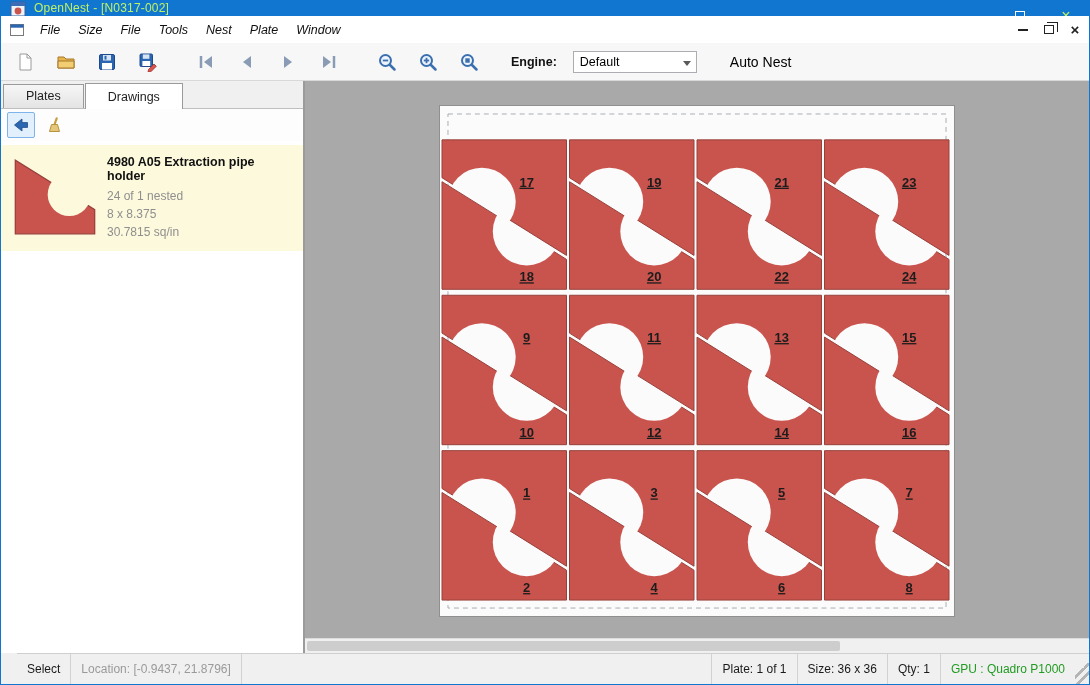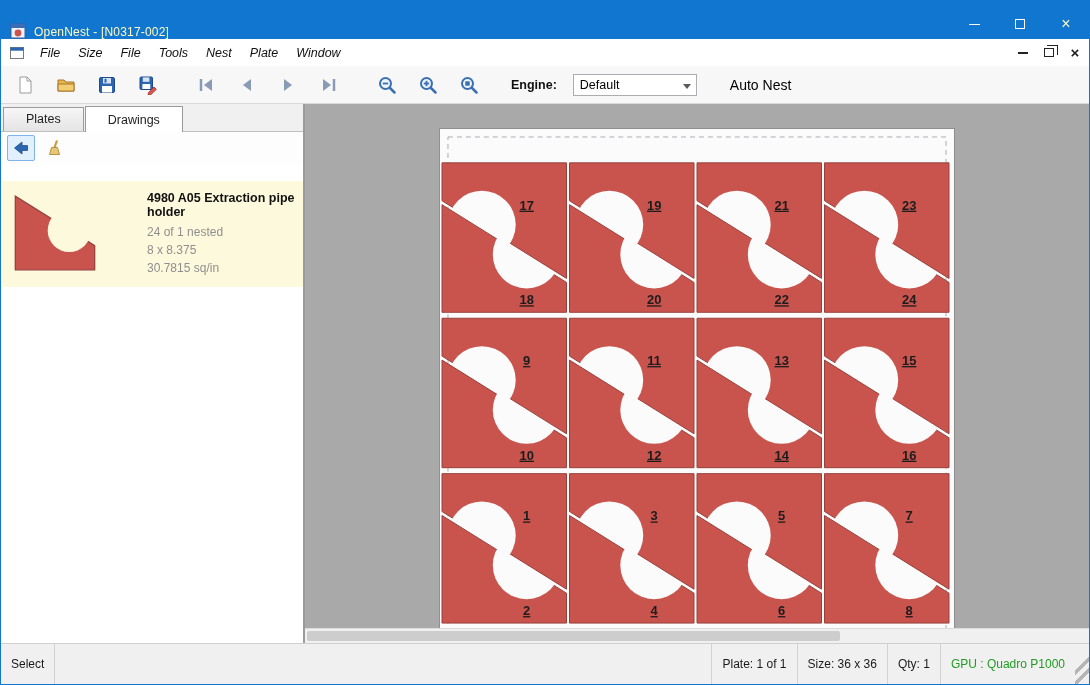--- a/index.html
+++ b/index.html
@@ -2,21 +2,21 @@
 <html><head>
 <meta charset="utf-8">
 <style>
   * { margin:0; padding:0; box-sizing:border-box; }
   html,body { background:#3c3c3c; }
   body { font-family:"Liberation Sans", sans-serif; }
   .window { width:1090px; height:685px; display:flex; flex-direction:column;
             border:1px solid #1176d0; background:#f0f0f0; overflow:hidden; }
 
   
-  .titlebar { height:38px; background:#1176d0; color:#fef9c3; display:flex; align-items:flex-end; flex:0 0 auto; }
+  .titlebar { height:15px; background:#1176d0; color:#bef264; display:flex; align-items:flex-start; flex:0 0 auto; }
   .app-icon { width:16px; height:16px; margin:0 8px 0 9px; flex:0 0 auto; }
   .title-text { font-size:12px; letter-spacing:.2px; }
   .tb-spacer { flex:1; }
   .tb-btn { width:46px; height:30px; display:flex; align-items:center; justify-content:center; cursor:default; }
   .glyph-min { width:11px; border-bottom:1px solid #fff; display:inline-block; }
   .glyph-max { width:10px; height:10px; border:1px solid #fff; display:inline-block; }
   .glyph-close { font-size:16px; line-height:1; }
 
   
   .menubar { height:27px; background:#ffffff; display:flex; align-items:center; flex:0 0 auto; font-size:12.5px; color:#111;font-style:italic; }
@@ -43,36 +43,36 @@
 
   
   .sidebar { width:304px; flex:0 0 auto; background:#fff; border-right:2px solid #9b9b9b; display:flex; flex-direction:column; }
   .tabs { height:28px; background:#f0f0f0; display:flex; align-items:flex-end; padding-left:2px; border-bottom:1px solid #bfbfbf; flex:0 0 auto; }
   .tab { font-size:12.5px; color:#222; padding:4px 22px 5px 22px; background:linear-gradient(#f6f6f6,#e4e4e4);
          border:1px solid #9a9a9a; border-bottom:none; margin-right:1px; position:relative; }
   .tab.active { background:#fff; padding-top:6px; margin-bottom:-1px; z-index:2; }
   .mini-toolbar { height:32px; display:flex; align-items:center; gap:6px; padding:0 6px; background:#fdfdfd; flex:0 0 auto; }
   .mini-btn { width:28px; height:26px; display:flex; align-items:center; justify-content:center; border:1px solid transparent; border-radius:2px; }
   .mini-btn.toggled { border-color:#7eb4ea; background:#e2effc; }
-  .drawing-item { background:#fdf9dc; display:flex; padding:8px 0 10px 8px; margin-top:17px; cursor:default;gap:40px; }
+  .drawing-item { background:#fdf9dc; display:flex; padding:8px 8px 10px 8px; margin-top:4px; cursor:default; }
   .thumb-box { width:92px; flex:0 0 auto; display:flex; align-items:center; justify-content:center; }
   .item-text { padding-left:6px; padding-top:2px; }
   .item-title { font-size:12.5px; font-weight:bold; color:#111; margin-bottom:4px; }
   .item-sub { font-size:12px; color:#8f8f8f; line-height:1.5; }
 
   
   .canvas { flex:1; background:#a9a9a9; position:relative; overflow:hidden; }
   .plate { position:absolute; top:24px; left:calc(50% - 258px); width:516px; height:512px;
            background:#fbfbfb; border:1px solid #8f8f8f; }
   .plate svg { width:100%; height:100%; display:block; }
   .hscroll { position:absolute; left:0; right:0; bottom:0; height:15px; background:#f0f0f0; border-top:1px solid #dcdcdc; }
   .hscroll-thumb { position:absolute; left:2px; top:2px; height:10px; width:68%; background:#cdcdcd; border-radius:2px; }
 
   
-  .statusbar { height:41px; background:#f0f0f0; border-top:1px solid #cfcfcf; display:flex; align-items:center; font-size:12px; color:#1a1a1a; flex:0 0 auto; }
+  .statusbar { height:31px; background:#f0f0f0; border-top:1px solid #cfcfcf; display:flex; align-items:center; font-size:12px; color:#1a1a1a; flex:0 0 auto;margin-left:16px; }
   .sb-cell { padding:0 10px; display:flex; align-items:center; height:100%; white-space:nowrap; }
   .sb-left { border-right:1px solid #d2d2d2; }
   .sb-right { border-left:1px solid #d2d2d2; }
   .sb-loc { color:#9a9a9a; }
   .sb-fill { flex:1; }
   .sb-grip { width:14px; height:100%; background:
       linear-gradient(135deg, transparent 50%, #b5b5b5 50%, #b5b5b5 58%, transparent 58%,
       transparent 70%, #b5b5b5 70%, #b5b5b5 78%, transparent 78%); }
 </style>
 </head>
@@ -345,20 +345,21 @@
           </svg>
       </div>
       <div class="hscroll">
         <div class="hscroll-thumb"></div>
       </div>
     </div>
   </div>
 
   <div class="statusbar">
     <div class="sb-cell sb-left">Select</div>
+    <div class="sb-cell sb-left sb-loc">Location: [-0.9437, 21.8796]</div>
     <div class="sb-fill"></div>
     <div class="sb-cell sb-right">Plate: 1 of 1</div>
     <div class="sb-cell sb-right">Size: 36 x 36</div>
     <div class="sb-cell sb-right">Qty: 1</div>
     <div class="sb-cell sb-right" style="color: rgb(34, 155, 34);">GPU : Quadro P1000</div>
     <div class="sb-grip"></div>
   </div>
 
 </div>
 

